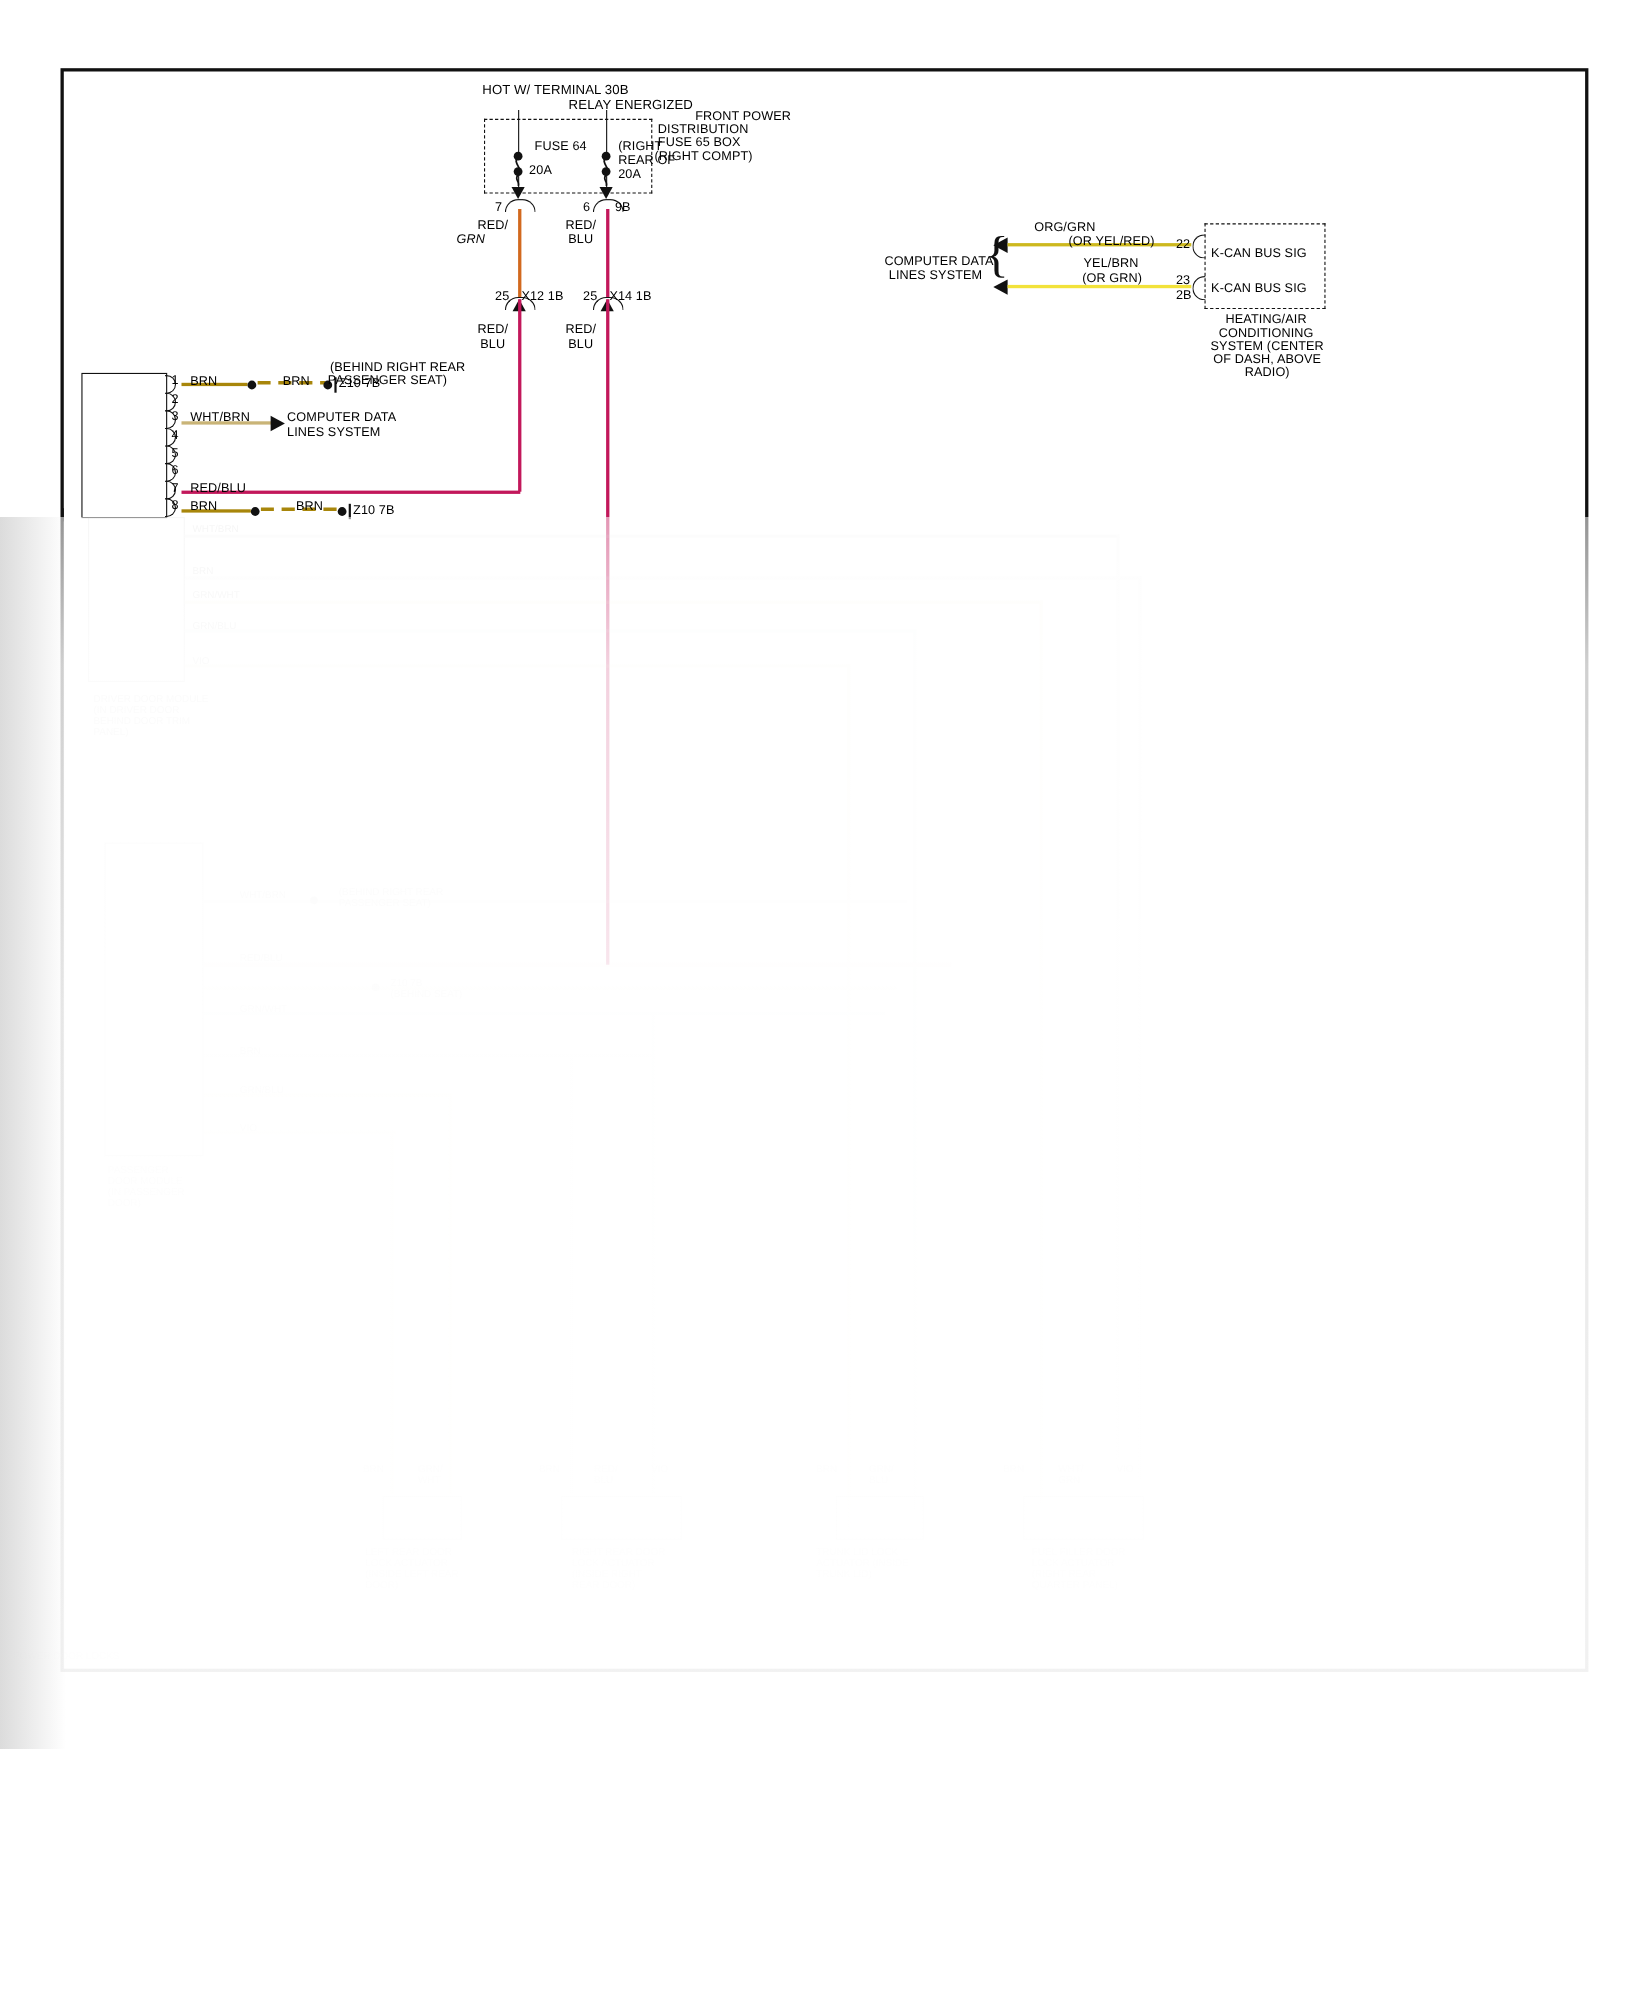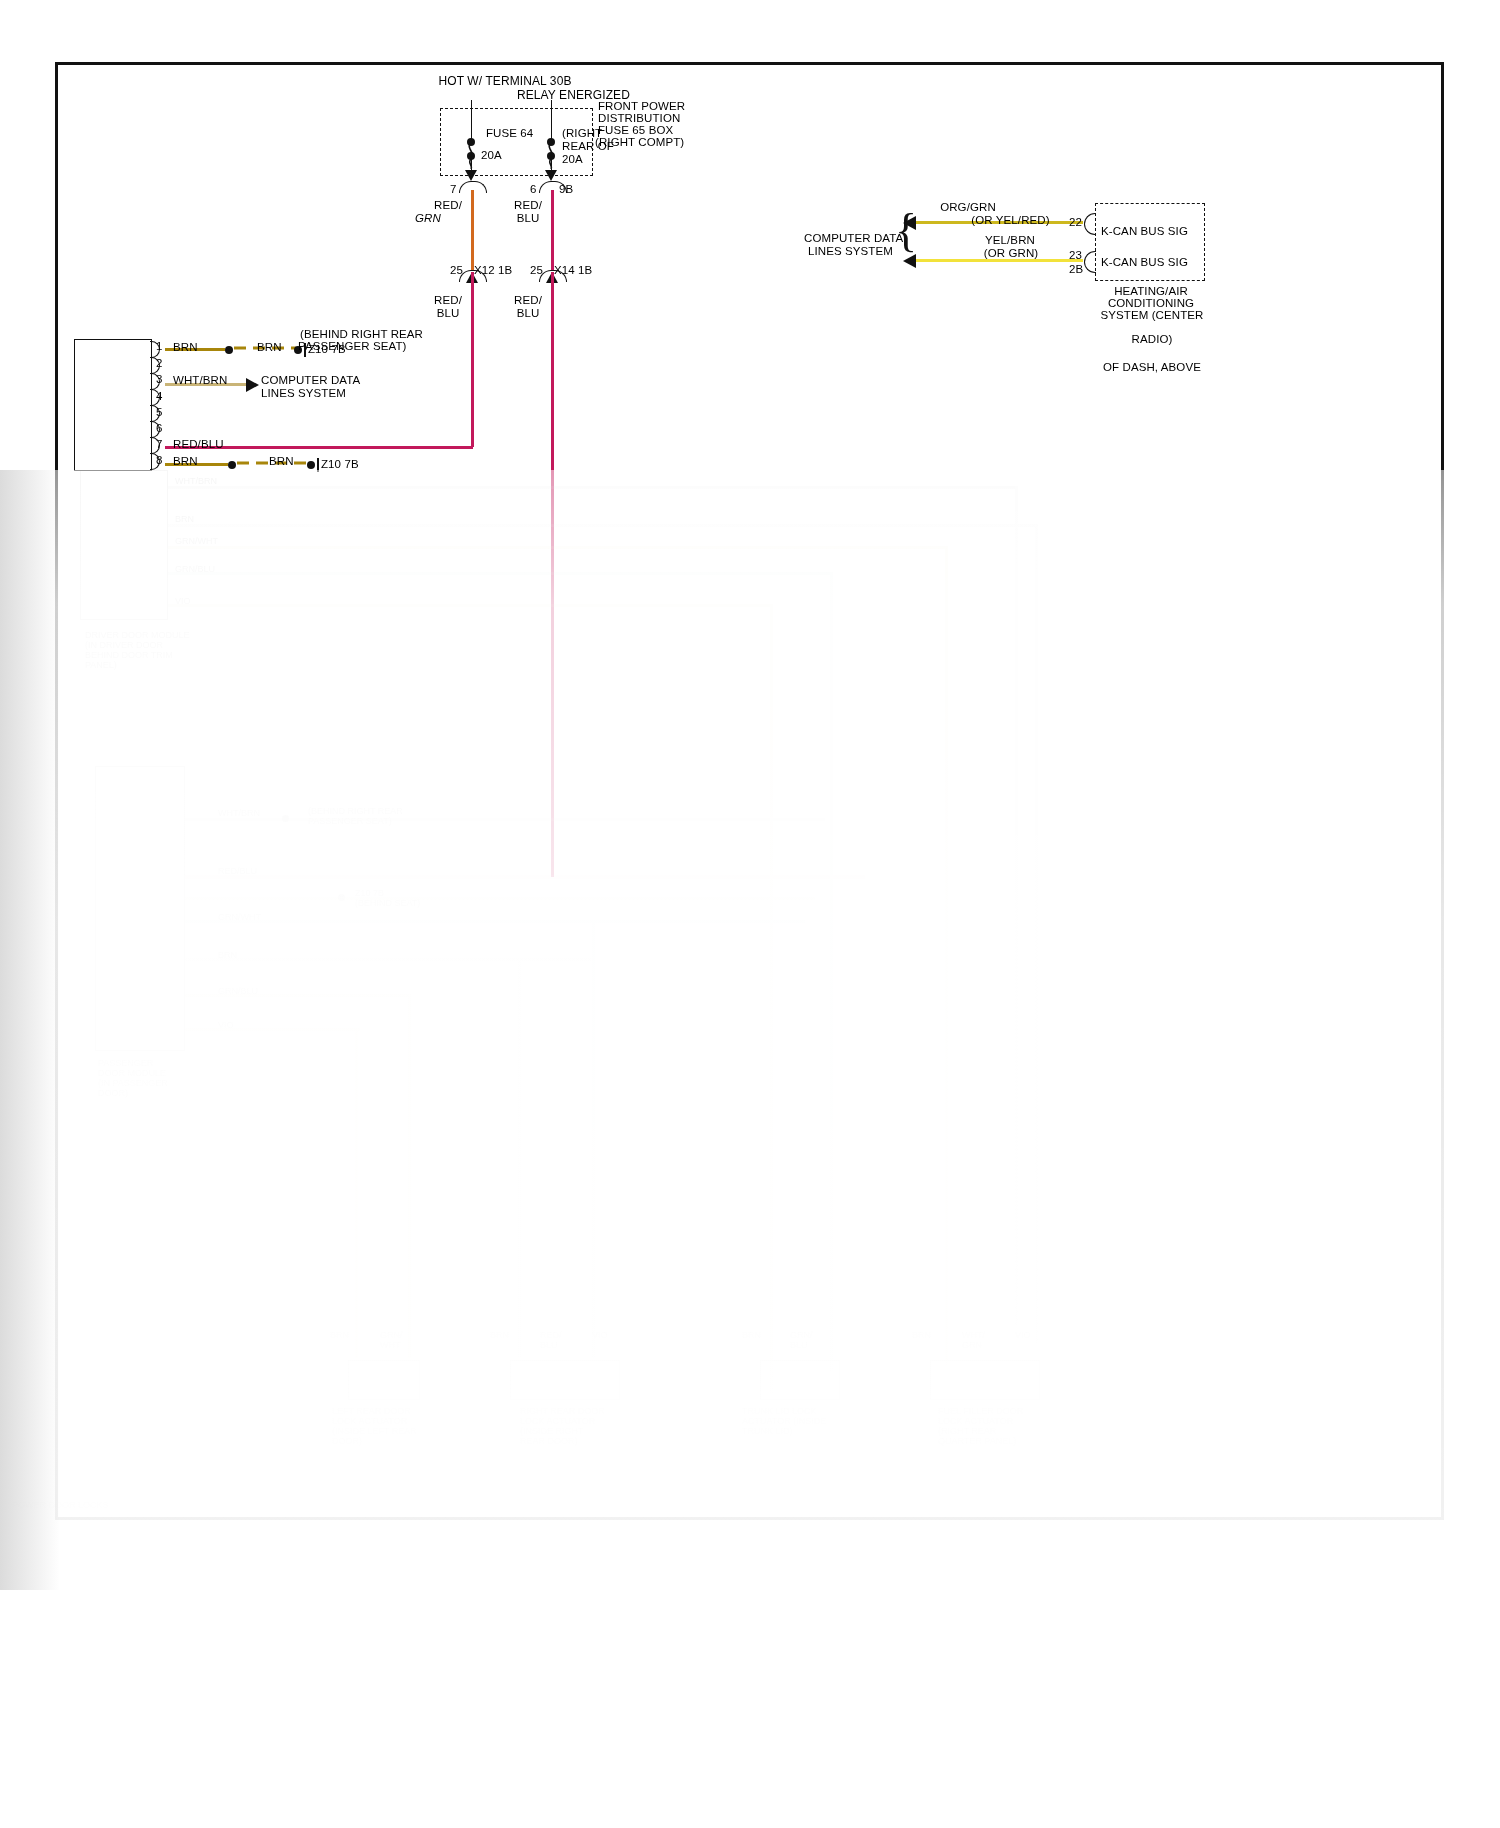--- a/index.html
+++ b/index.html
@@ -65,21 +65,21 @@
 
 <div id="page">
 
   <div class="page-border"></div>
 
   <div class="lbl c" style="left:380px;top:75px;width:250px;font-size:12px;">HOT W/ TERMINAL 30B</div>
   <div class="lbl c" style="left:380px;top:89px;width:250px;font-size:12px;text-align:right;">RELAY ENERGIZED</div>
 
   <div class="dashbox" style="left:440px;top:108px;width:153px;height:68px;"></div>
 
-  <div class="lbl" style="left:598px;top:100px;">FRONT POWER</div>
+  <div class="lbl" style="left:632px;top:100px;">FRONT POWER</div>
   <div class="lbl" style="left:598px;top:112px;">DISTRIBUTION</div>
   <div class="lbl" style="left:598px;top:124px;">FUSE 65 BOX</div>
   <div class="lbl" style="left:595px;top:136px;">(RIGHT COMPT)</div>
 
   <div class="vline" style="left:471px;top:100px;height:42px;"></div>
   <div class="dot" style="left:467px;top:138px;"></div>
   <svg class="fuse-sq" style="left:464px;top:143px;" viewBox="0 0 14 26">
     <path d="M7 0 C 1 5, 13 11, 7 16 C 3 20, 9 22, 7 26" fill="none" stroke="#111" stroke-width="1.6"></path>
   </svg>
   <div class="dot" style="left:467px;top:152px;"></div>
@@ -151,21 +151,21 @@
   <div class="lbl" style="left:1069px;top:263px;">2B</div>
   <div class="cup" style="left:1084px;top:251px;width:11px;height:20px;border:1.6px solid #111;border-right:none;border-radius:11px 0 0 11px;"></div>
 
   <div class="dashbox" style="left:1095px;top:203px;width:110px;height:78px;"></div>
   <div class="lbl" style="left:1101px;top:225px;">K-CAN BUS SIG</div>
   <div class="lbl" style="left:1101px;top:256px;">K-CAN BUS SIG</div>
 
   <div class="lbl c" style="left:1095px;top:285px;width:112px;">HEATING/AIR</div>
   <div class="lbl c" style="left:1095px;top:297px;width:112px;">CONDITIONING</div>
   <div class="lbl c" style="left:1093px;top:309px;width:118px;">SYSTEM (CENTER</div>
-  <div class="lbl c" style="left:1093px;top:321px;width:118px;margin-top:40px;">OF DASH, ABOVE</div>
+  <div class="lbl c" style="left:1093px;top:321px;width:118px;">OF DASH, ABOVE</div>
   <div class="lbl c" style="left:1093px;top:333px;width:118px;">RADIO)</div>
 
   <div class="cblock" style="left:74px;top:339px;width:78px;height:132px;"></div>
 
   <div class="pin" style="left:150px;top:341px;"></div>
   <div class="lbl" style="left:156px;top:340px;">1</div>
   <div class="pin" style="left:150px;top:357px;"></div>
   <div class="lbl" style="left:156px;top:357px;">2</div>
   <div class="pin" style="left:150px;top:373px;"></div>
   <div class="lbl" style="left:156px;top:373px;">3</div>

